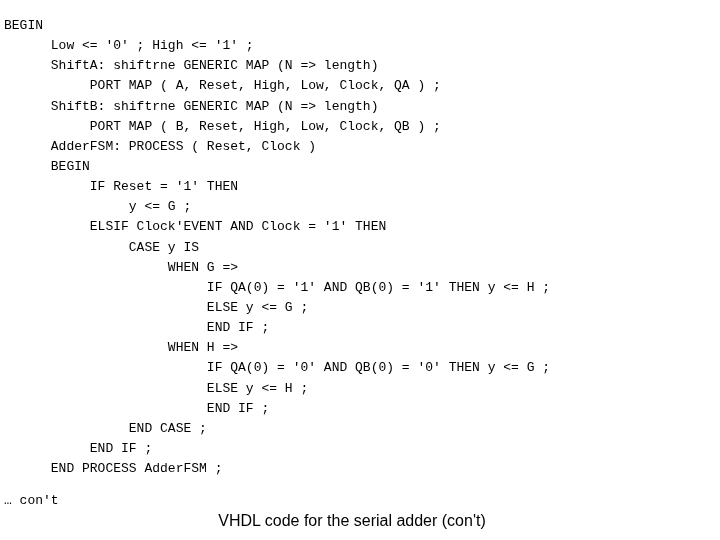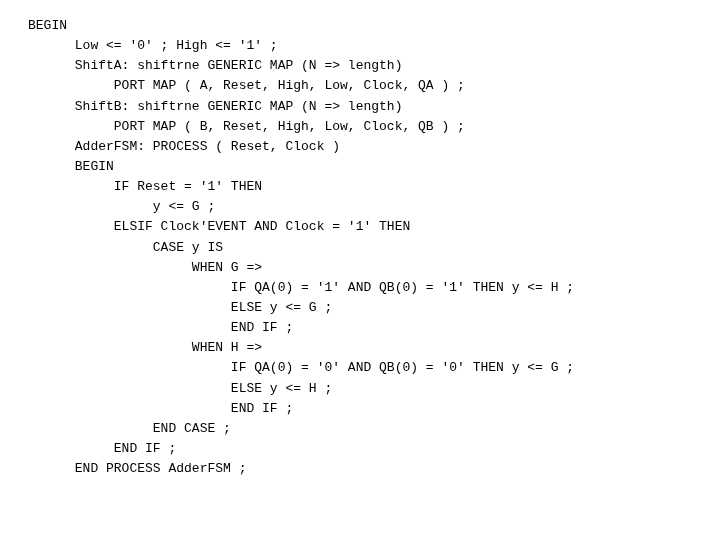--- a/index.html
+++ b/index.html
@@ -14,21 +14,21 @@
       background-color: #ffffff;
       font-family: 'Courier New', Courier, monospace;
       font-size: 13px;
       color: #000000;
       overflow: hidden;
     }
 
     .page-container {
       width: 720px;
       height: 540px;
-      padding: 16px 20px 10px 28px;
+      padding: 16px 20px 10px 4px;
       display: flex;
       flex-direction: column;
     }
 
     .code-block {
       flex: 1;
       white-space: pre;
       font-family: 'Courier New', Courier, monospace;
       font-size: 13px;
       line-height: 1.55;
@@ -78,13 +78,17 @@
                           IF QA(0) = '1' AND QB(0) = '1' THEN y &lt;= H ;
                           ELSE y &lt;= G ;
                           END IF ;
                      WHEN H =&gt;
                           IF QA(0) = '0' AND QB(0) = '0' THEN y &lt;= G ;
                           ELSE y &lt;= H ;
                           END IF ;
                 END CASE ;
            END IF ;
       END PROCESS AdderFSM ;</pre>
+  <div class="footer-section">
+    <span class="con-t-text">… con't</span>
+    <span class="slide-title">VHDL code for the serial adder (con't)</span>
+  </div>
 </div>
 
 </body></html>

